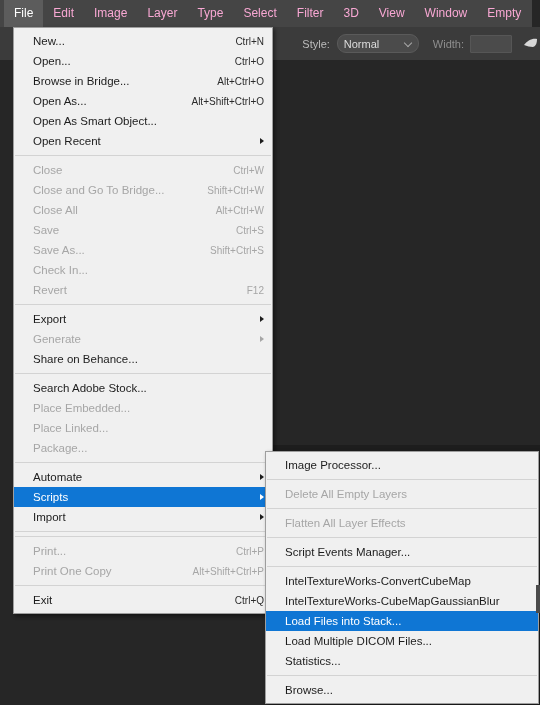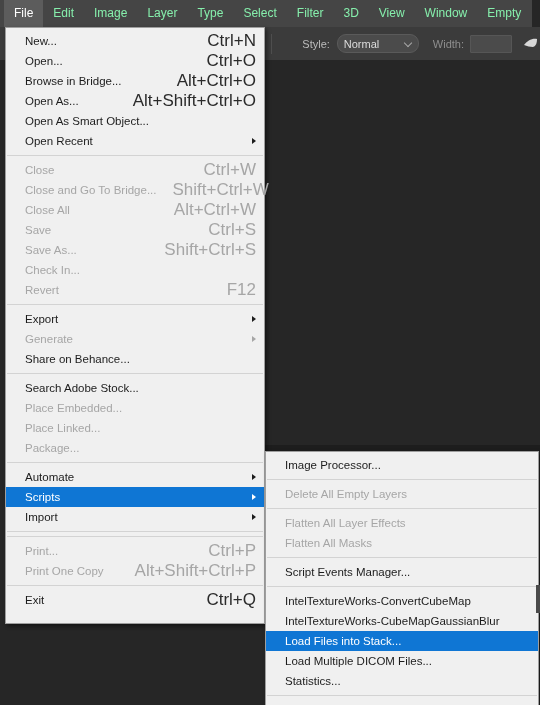--- a/index.html
+++ b/index.html
@@ -29,21 +29,21 @@
     left: 0; top: 0;
     width: 532px;
     height: 27px;
     background: #454545;
     display: flex;
     align-items: center;
     padding-left: 4px;
     box-sizing: border-box;
   }
   .menubar-item {
-    color: #86efac;
+    color: #f9a8d4;
     font-size: 12px;
     line-height: 27px;
     height: 27px;
     padding: 0 10px;
     white-space: nowrap;
     cursor: default;
     user-select: none;
   }
   .menubar-item.active {
     background: #5c5c5c;
@@ -131,24 +131,24 @@
   
   .menu {
     position: absolute;
     background: #f0f0f0;
     border: 1px solid #9e9e9e;
     box-sizing: border-box;
     box-shadow: 2px 2px 4px rgba(0,0,0,0.45);
     user-select: none;
   }
   #file-menu {
-    left: 5px;
+    left: 13px;
     top: 27px;
     width: 260px;
-    padding: 3px 0 13px 0;
+    padding: 3px 0 3px 0;
   }
   #scripts-submenu {
     left: 265px;
     top: 451px;
     width: 274px;
     padding: 3px 0 3px 0;
   }
 
   .mi {
     position: relative;
@@ -159,21 +159,21 @@
     padding-right: 8px;
     font-size: 11.5px;
     color: #1c1c1c;
     white-space: nowrap;
     cursor: default;
   }
   .mi .label { flex: 0 0 auto; }
   .mi .accel {
     margin-left: auto;
     color: #2b2b2b;
-    font-size: 17px;
+    font-size: 10px;
     padding-left: 16px;
   }
   .mi.disabled .label,
   .mi.disabled .accel { color: #a6a6a6; }
   .mi.highlight {
     background: #0f76d4;
   }
   .mi.highlight .label,
   .mi.highlight .accel { color: #ffffff; }
 
@@ -361,23 +361,20 @@
         <span class="label">Image Processor...</span>
       </div>
       <div class="sep"></div>
       <div class="mi disabled">
         <span class="label">Delete All Empty Layers</span>
       </div>
       <div class="sep"></div>
       <div class="mi disabled">
         <span class="label">Flatten All Layer Effects</span>
       </div>
-      <div class="mi disabled">
-        <span class="label">Flatten All Masks</span>
-      </div>
       <div class="sep"></div>
       <div class="mi">
         <span class="label">Script Events Manager...</span>
       </div>
       <div class="sep"></div>
       <div class="mi">
         <span class="label">IntelTextureWorks-ConvertCubeMap</span>
       </div>
       <div class="mi">
         <span class="label">IntelTextureWorks-CubeMapGaussianBlur</span>

